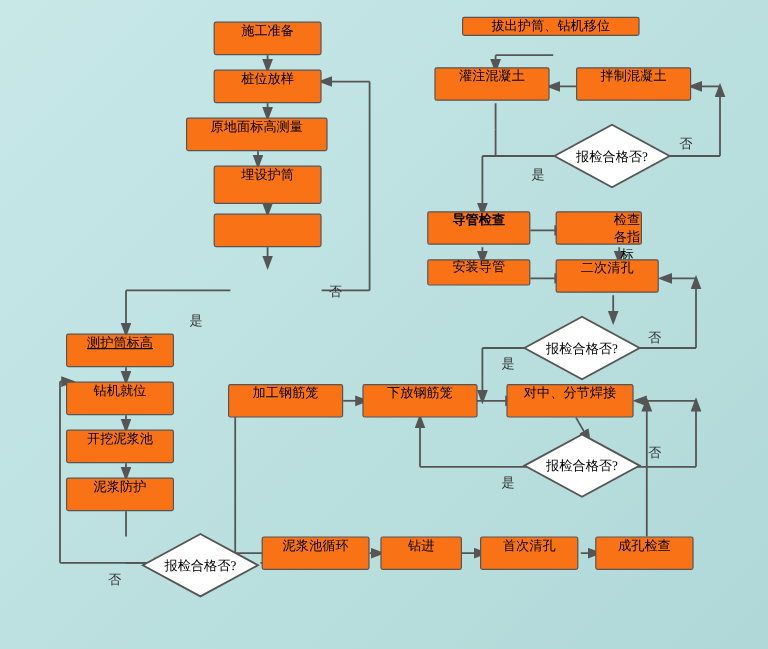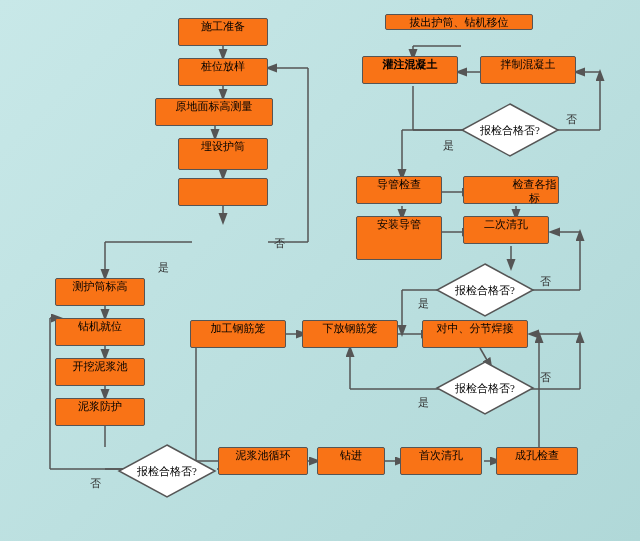--- a/index.html
+++ b/index.html
@@ -179,21 +179,21 @@
     <span>埋设护筒</span>
   </div>
 
   <div class="box rect" style="left:178px;top:178px;width:90px;height:28px;">
     <span></span>
   </div>
 
   <span class="label-text" style="left:158px;top:260px;">是</span>
   <span class="label-text" style="left:274px;top:236px;">否</span>
 
-  <div class="box rect" style="left:55px;top:278px;width:90px;height:28px;">
+  <div class="box rect" style="left:55px;top:278px;width:90px;height:28px;text-decoration:underline;">
     <span>测护筒标高</span>
   </div>
 
   <div class="box rect" style="left:55px;top:318px;width:90px;height:28px;">
     <span>钻机就位</span>
   </div>
 
   <div class="box rect" style="left:55px;top:358px;width:90px;height:28px;">
     <span>开挖泥浆池</span>
   </div>
@@ -249,48 +249,48 @@
       <span>报检合格否?</span>
     </div>
   </div>
   <span class="label-text" style="left:418px;top:395px;">是</span>
   <span class="label-text" style="left:540px;top:370px;">否</span>
 
   <div class="box rect" style="left:385px;top:14px;width:148px;height:16px;">
     <span>拔出护筒、钻机移位</span>
   </div>
 
-  <div class="box rect" style="left:362px;top:56px;width:96px;height:28px;font-weight:bold;">
+  <div class="box rect" style="left:362px;top:56px;width:96px;height:28px;">
     <span>灌注混凝土</span>
   </div>
 
   <div class="box rect" style="left:480px;top:56px;width:96px;height:28px;">
     <span>拌制混凝土</span>
   </div>
 
   <div class="diamond-wrap" style="left:460px;top:102px;width:100px;height:56px;">
     <svg width="100" height="56">
       <polygon points="50,2 98,28 50,54 2,28" fill="white" stroke="#555" stroke-width="1.5"></polygon>
     </svg>
     <div class="diamond-label" style="width:100px;height:56px;">
       <span>报检合格否?</span>
     </div>
   </div>
   <span class="label-text" style="left:443px;top:138px;">是</span>
   <span class="label-text" style="left:566px;top:112px;">否</span>
 
-  <div class="box rect" style="left:356px;top:176px;width:86px;height:28px;">
+  <div class="box rect" style="left:356px;top:176px;width:86px;height:28px;font-weight:bold;">
     <span>导管检查</span>
   </div>
 
-  <div class="box rect" style="left:463px;top:176px;width:96px;height:28px;padding-left:47px;">
+  <div class="box rect" style="left:463px;top:176px;width:72px;height:28px;padding-left:47px;">
     <span>检查各指标</span>
   </div>
 
-  <div class="box rect" style="left:356px;top:216px;width:86px;height:44px;">
+  <div class="box rect" style="left:356px;top:216px;width:86px;height:22px;font-family:Liberation Mono, monospace;">
     <span>安装导管</span>
   </div>
 
   <div class="box rect" style="left:463px;top:216px;width:86px;height:28px;">
     <span>二次清孔</span>
   </div>
 
   <div class="diamond-wrap" style="left:435px;top:262px;width:100px;height:56px;">
     <svg width="100" height="56">
       <polygon points="50,2 98,28 50,54 2,28" fill="white" stroke="#555" stroke-width="1.5"></polygon>

